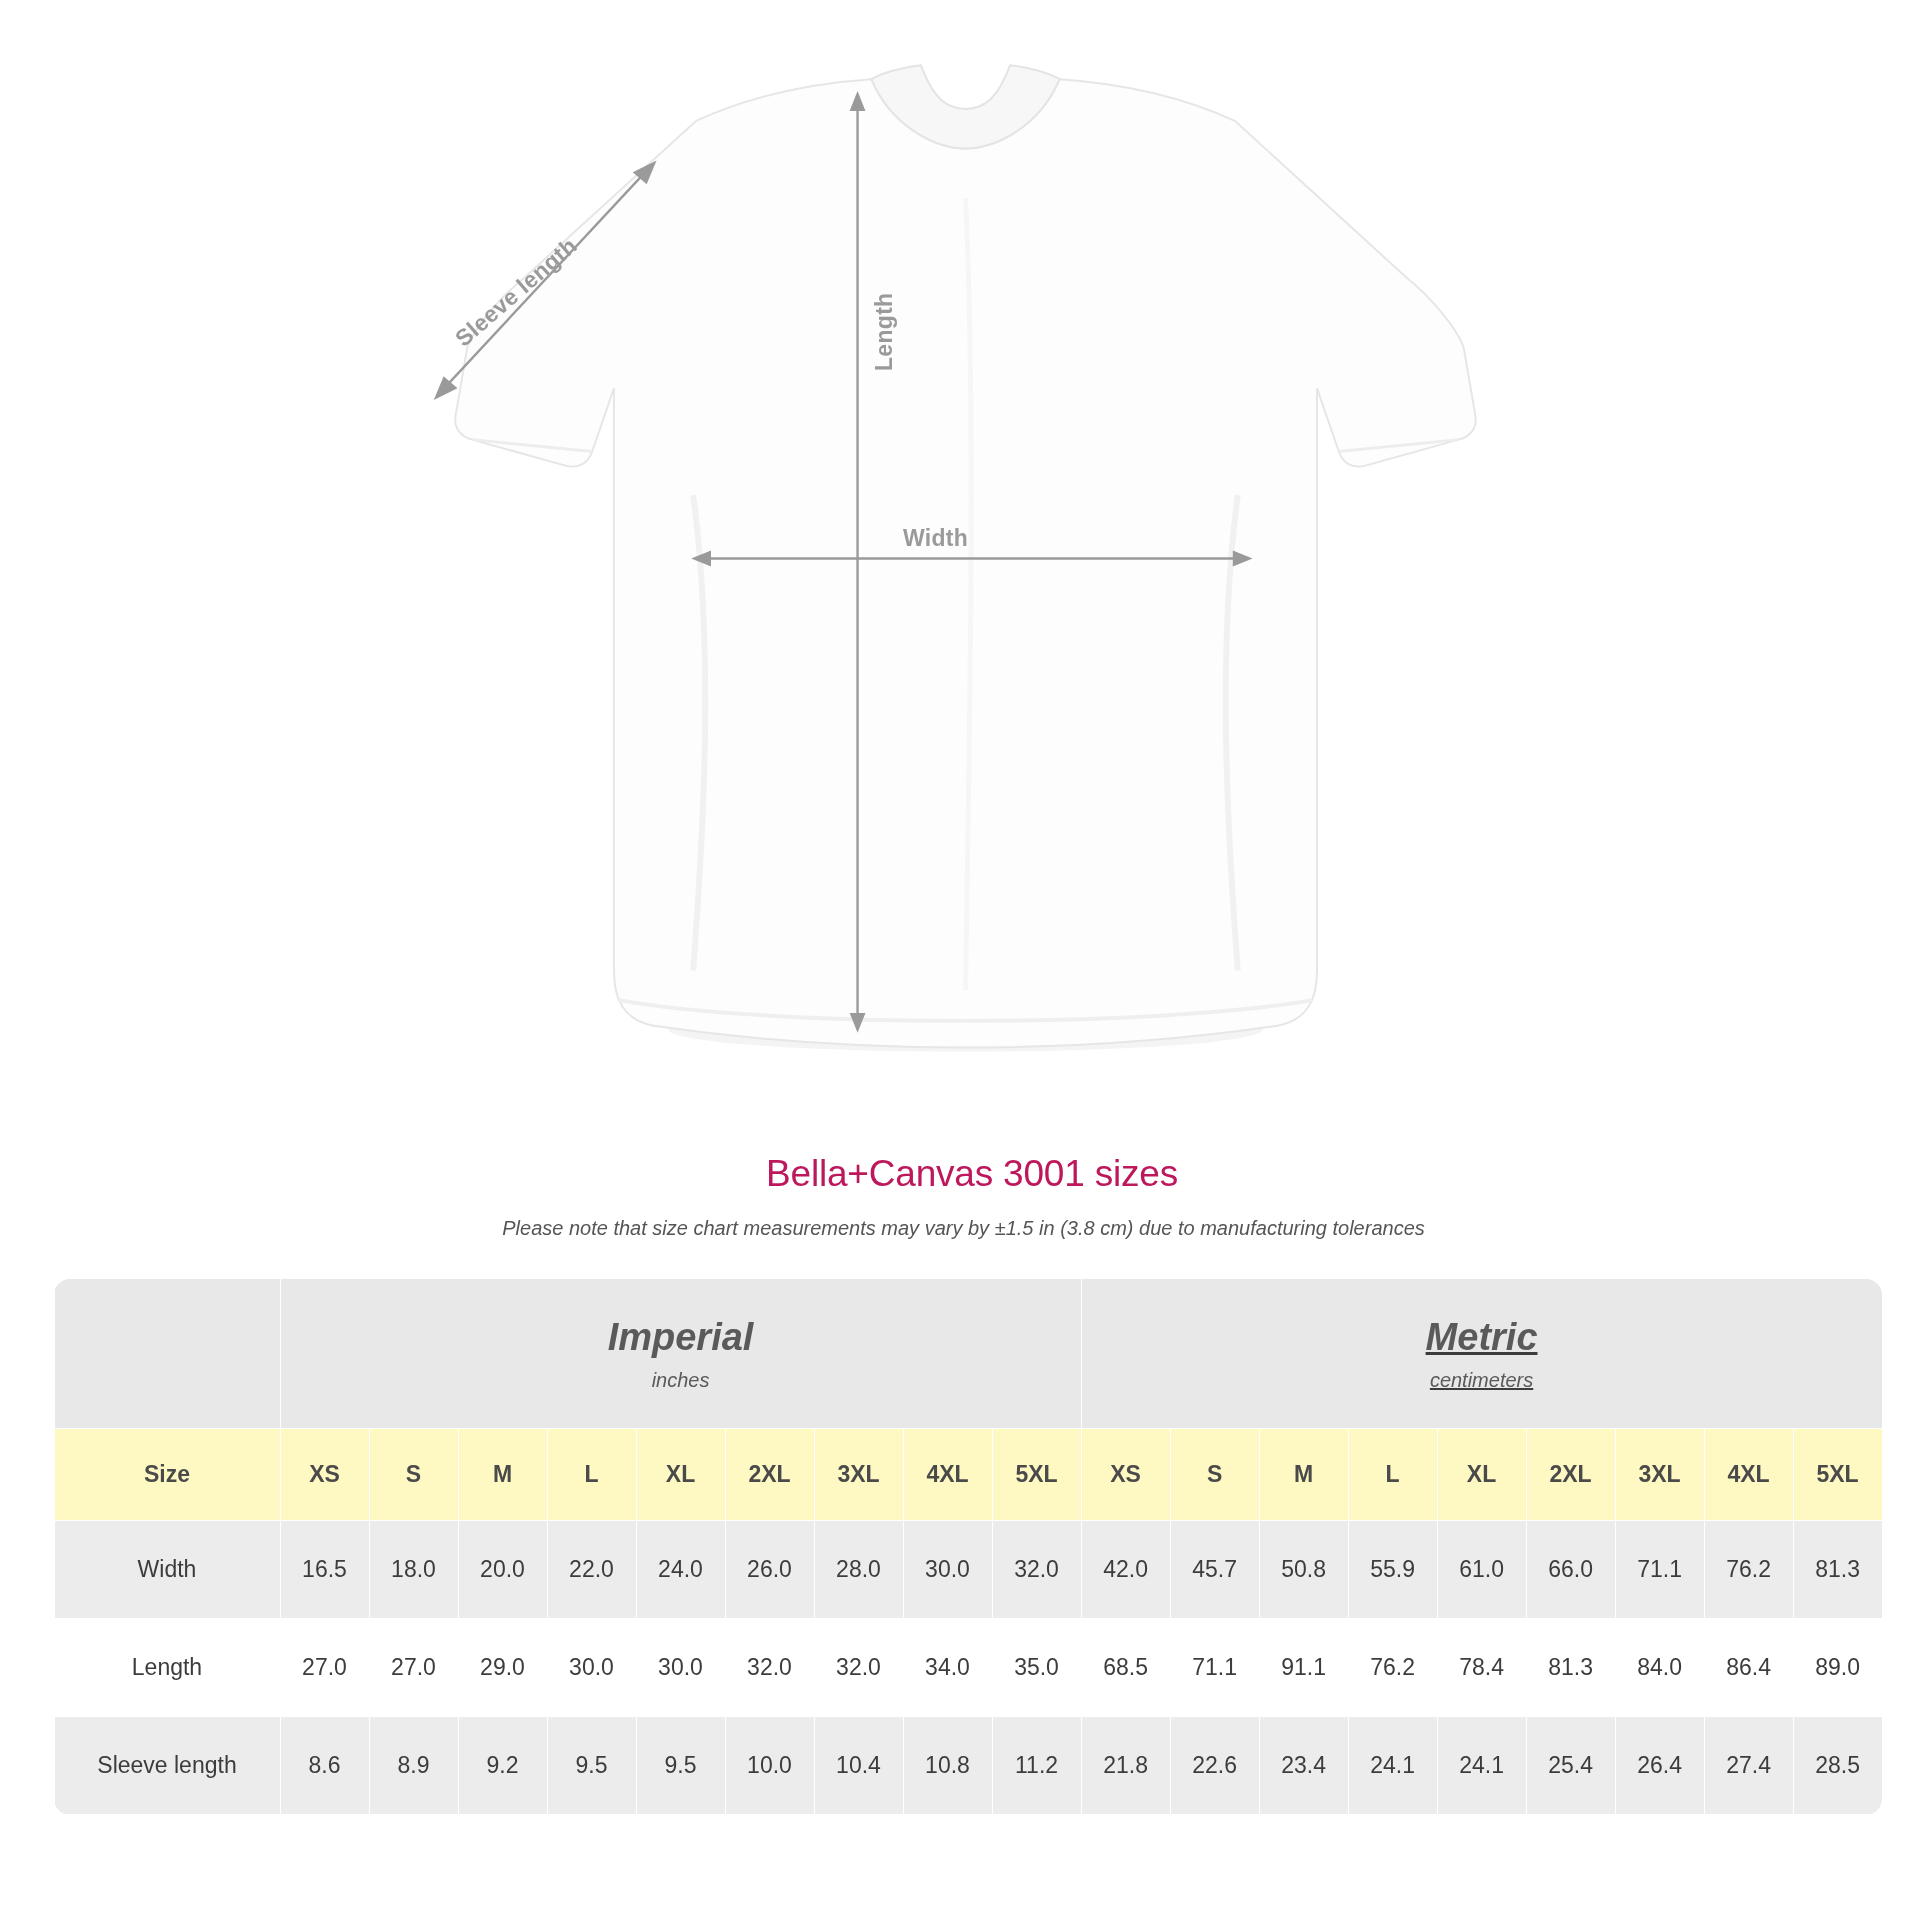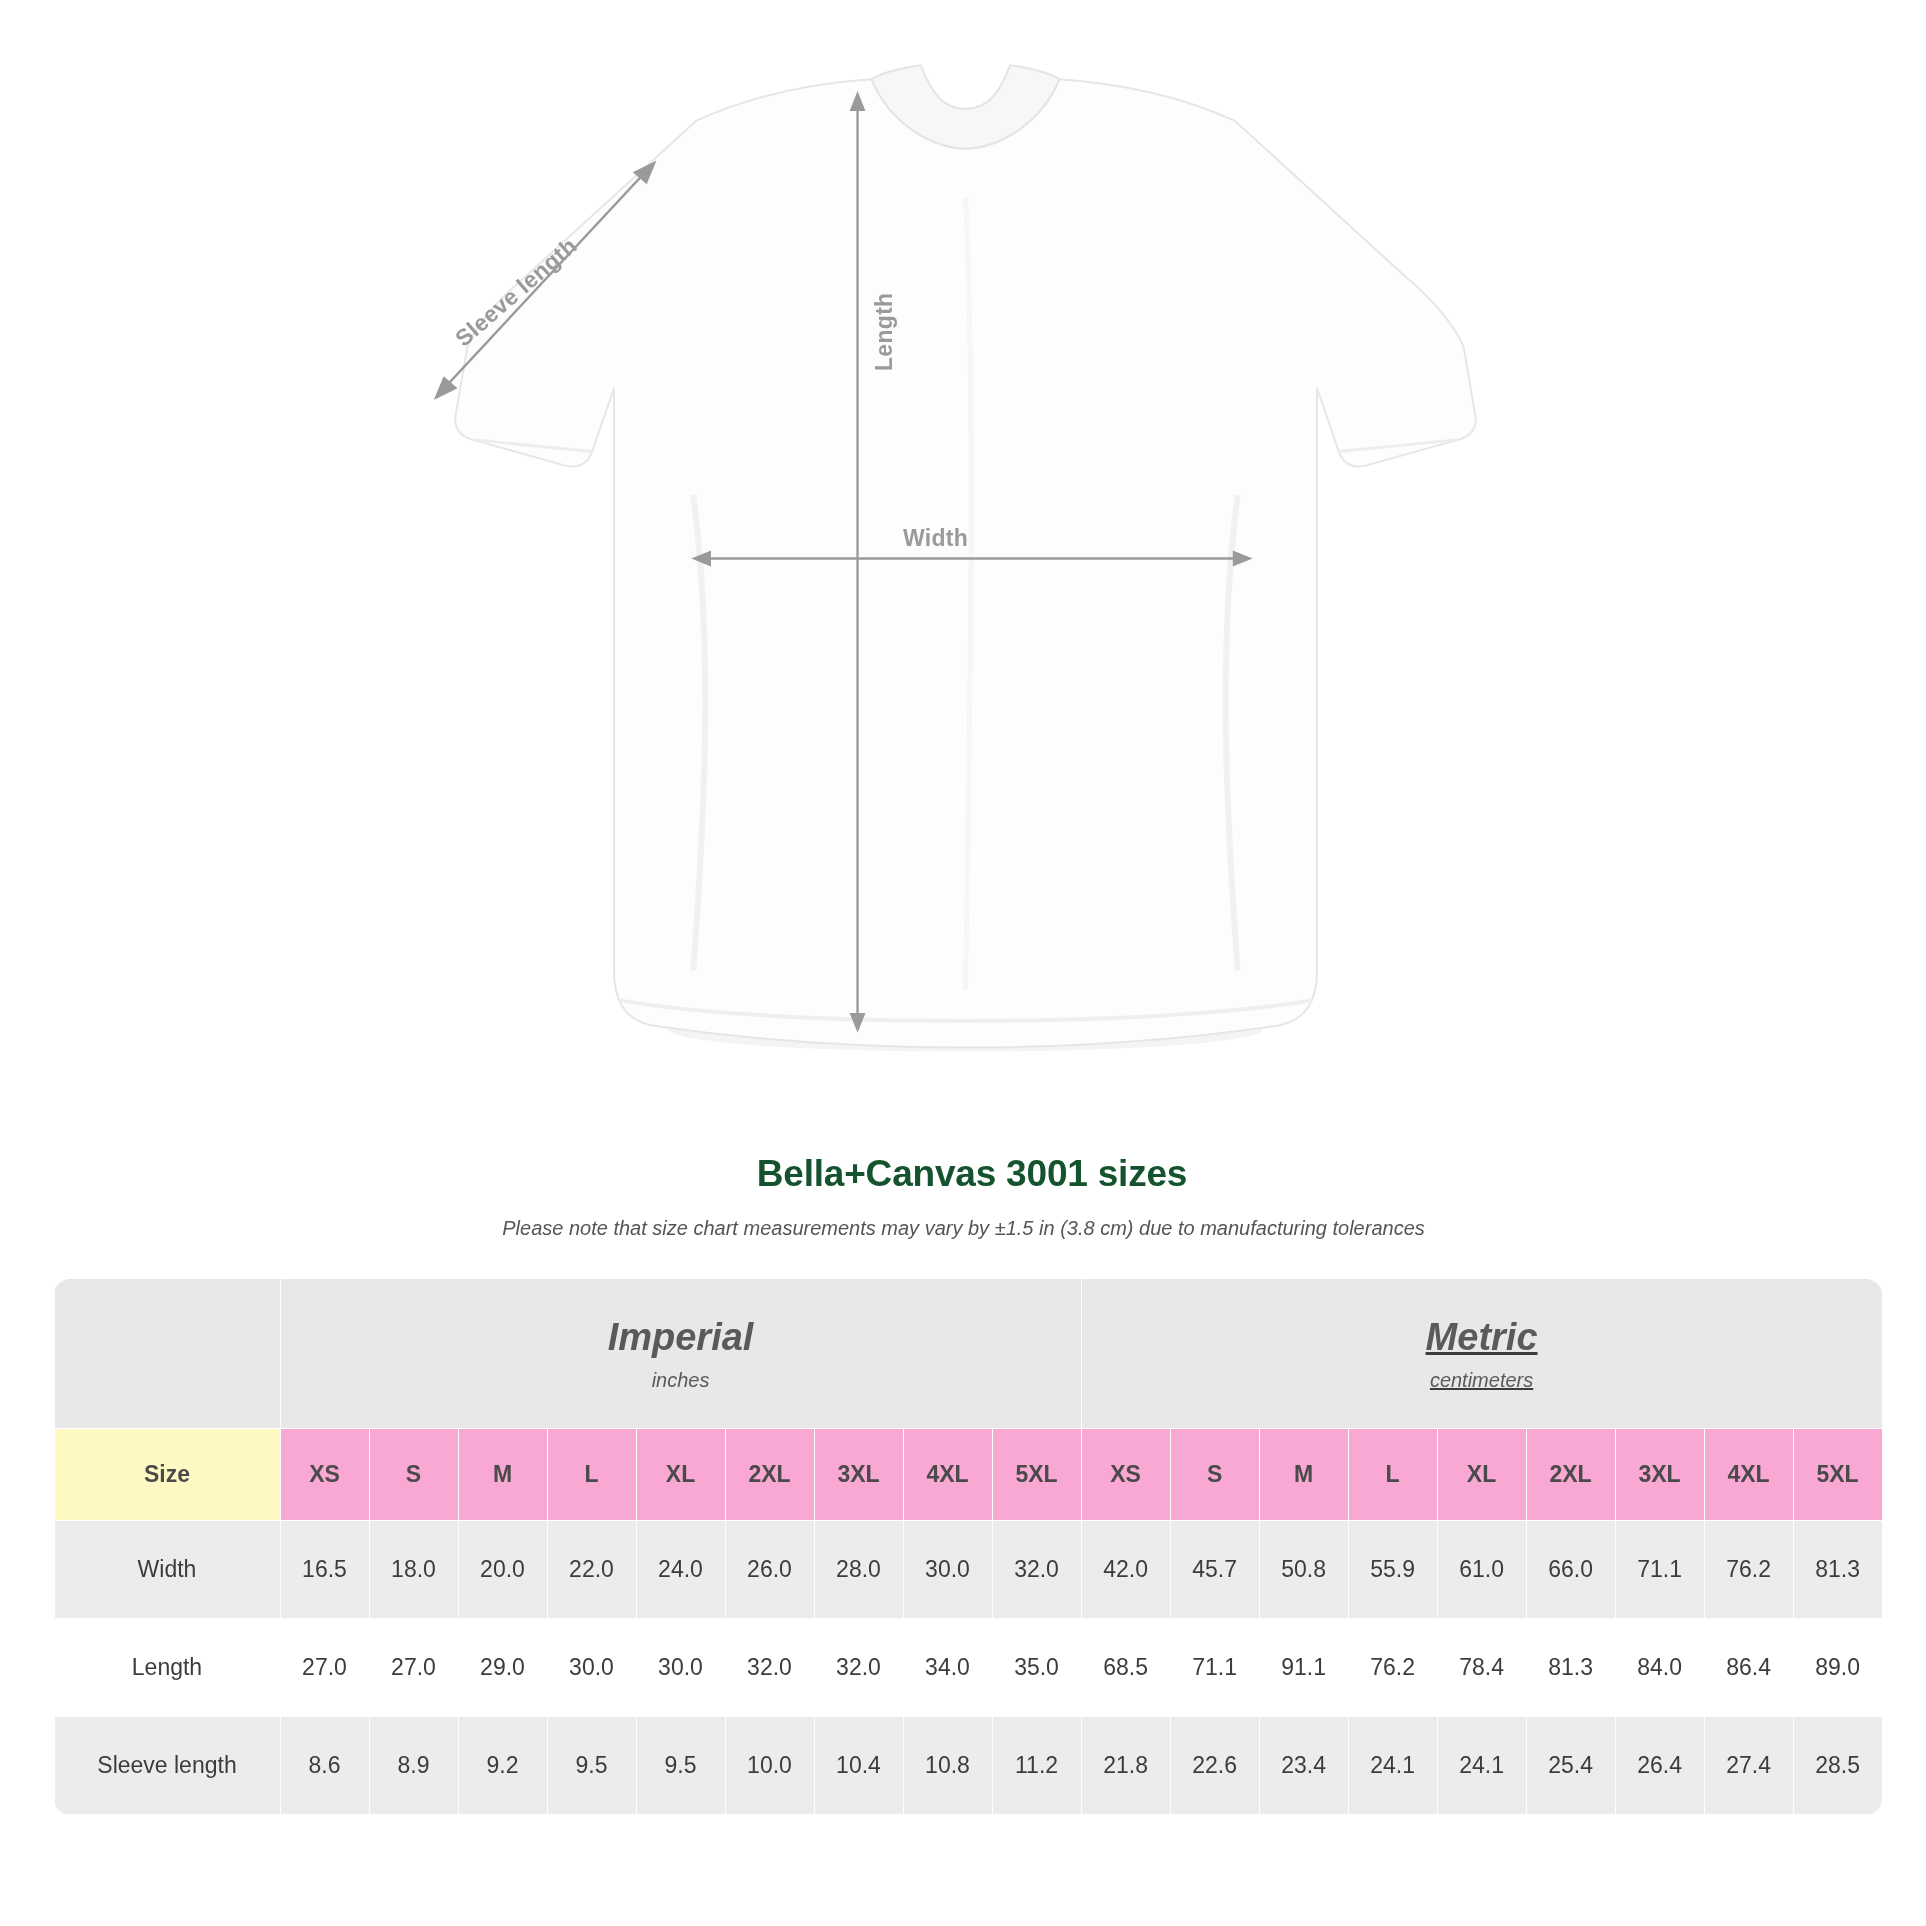--- a/index.html
+++ b/index.html
@@ -53,22 +53,22 @@
     transform-origin: left top;
   }
 
   
   .title-block {
     text-align: center;
     margin-top: 44px;
   }
   .chart-title {
     font-size: 37px;
-    font-weight: bold;
-    color: #14532d;
+    font-weight: normal;
+    color: #be185d;
     letter-spacing: -0.2px;
     padding-left: 17px;
   }
   .chart-note {
     font-size: 20px;
     font-style: italic;
     color: #555555;
     margin-top: 22px;
   }
 
@@ -113,21 +113,21 @@
   .corner-cell {
     background: #e8e8e8;
   }
   .tl-round { border-top-left-radius: 16px; }
   .tr-round { border-top-right-radius: 16px; text-decoration: underline; }
   .bl-round { border-bottom-left-radius: 16px; }
   .br-round { border-bottom-right-radius: 16px; }
 
   
   tr.size-row td {
-    background: #f9a8d4;
+    background: #fef9c3;
     height: 91px;
     font-weight: bold;
     color: #4a4a4a;
     font-size: 23px;
   }
   tr.size-row td.rowhead {
     background: #fef9c3;
   }
 
   

